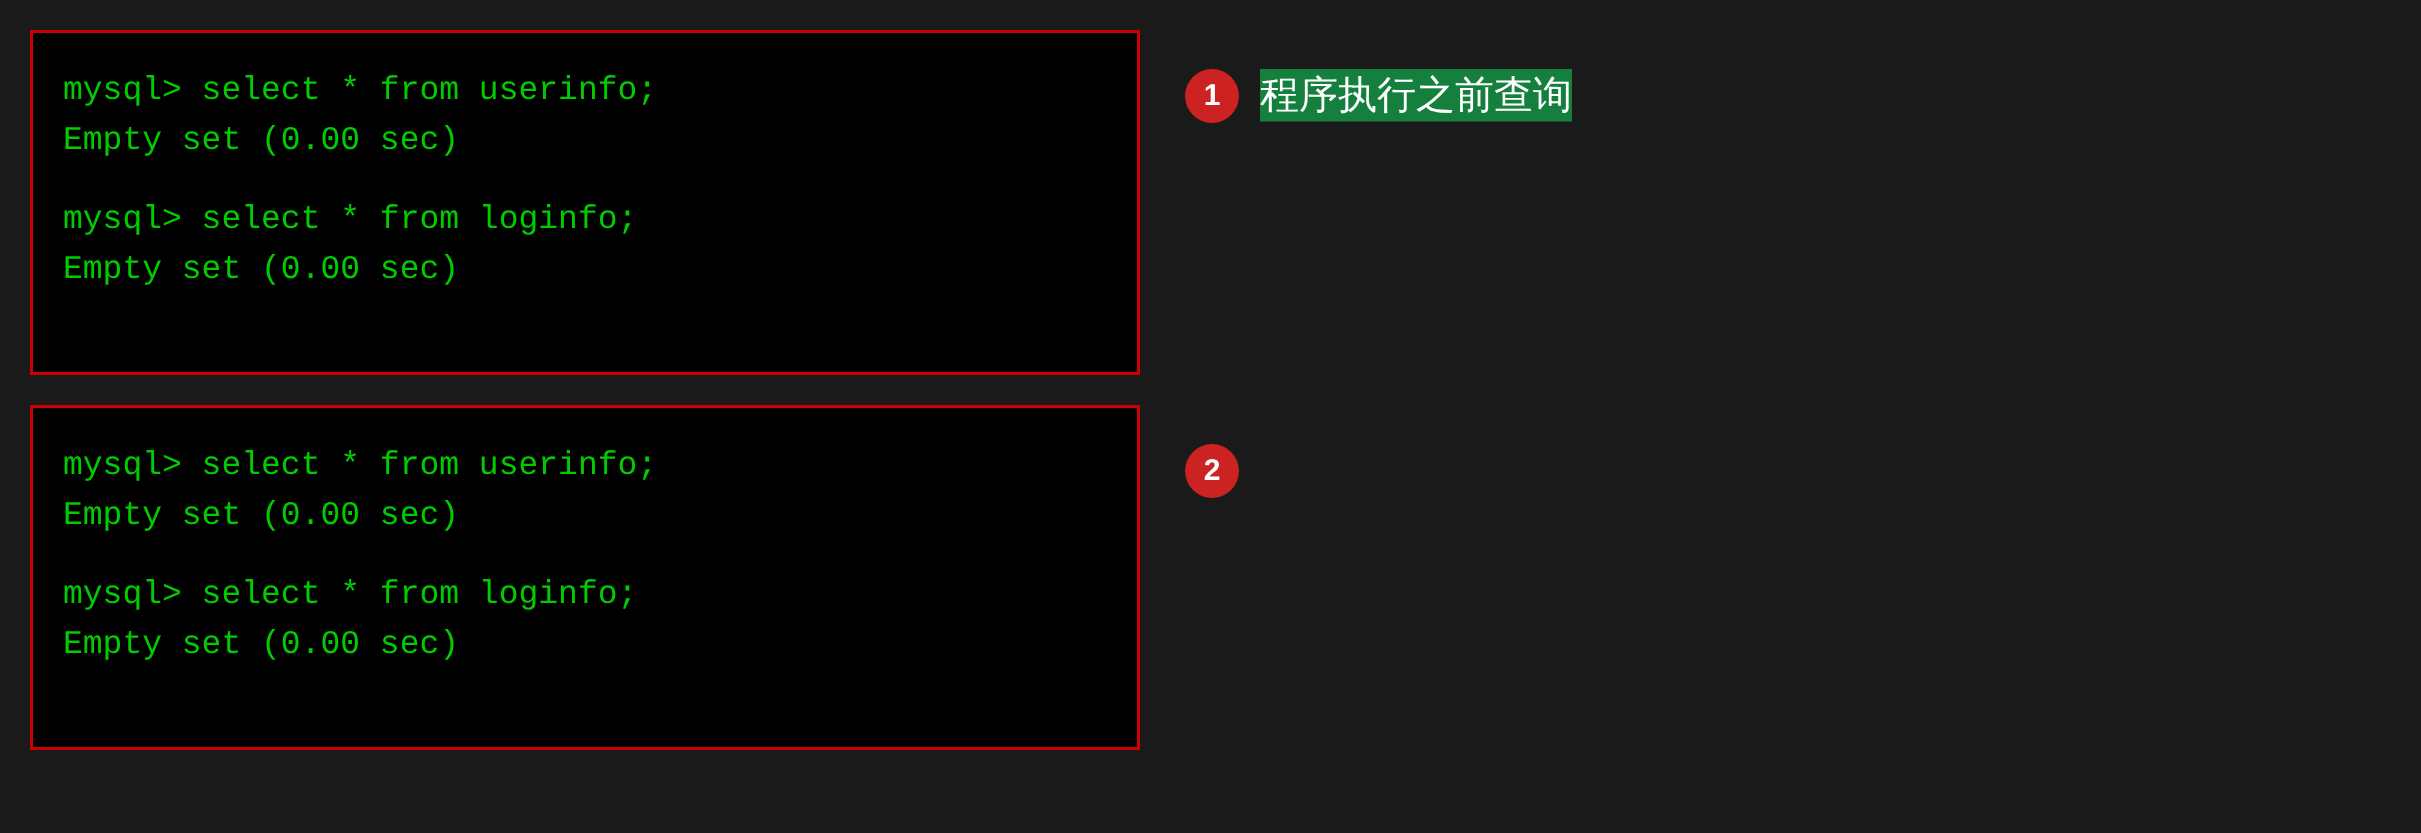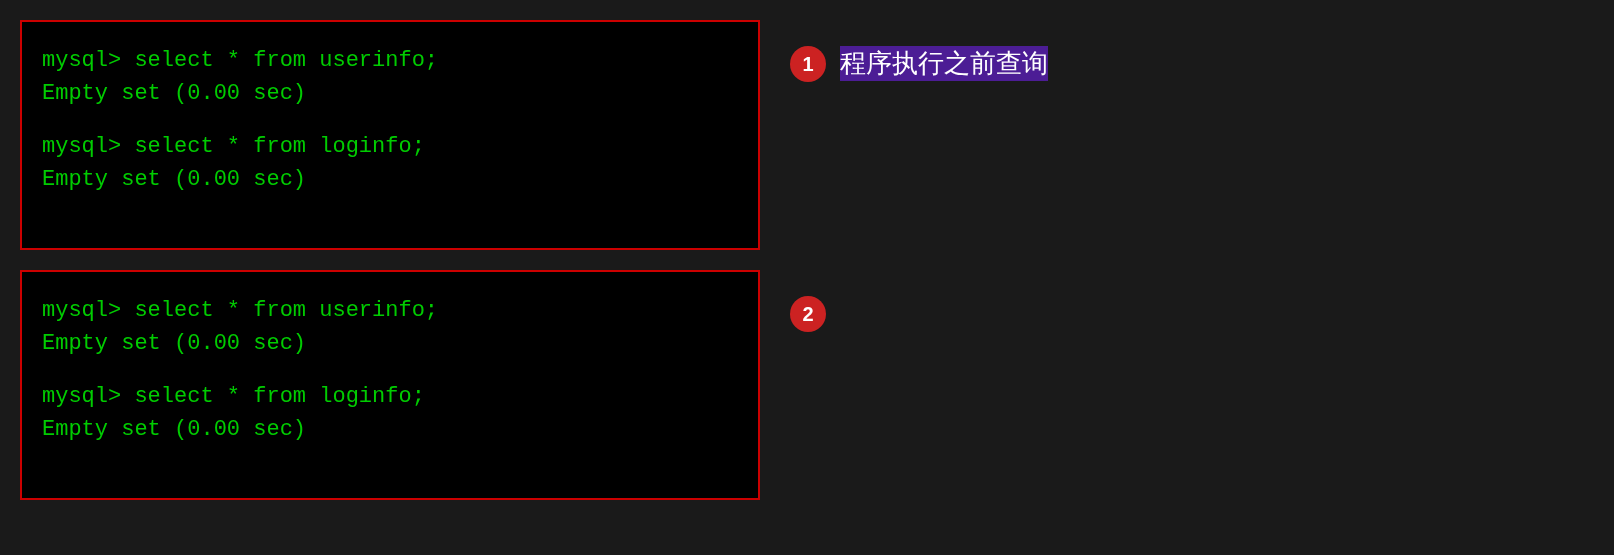--- a/index.html
+++ b/index.html
@@ -66,21 +66,21 @@
       font-size: 20px;
       font-weight: bold;
       display: flex;
       align-items: center;
       justify-content: center;
       flex-shrink: 0;
       font-family: Arial, sans-serif;
     }
 
     .label-text {
-      background-color: #4c1d95;
+      background-color: #15803d;
       color: #ffffff;
       font-size: 26px;
       font-family: 'Microsoft YaHei', 'SimHei', Arial, sans-serif;
       font-weight: normal;
       white-space: nowrap;
     }
   </style>
 </head>
 <body>
 

